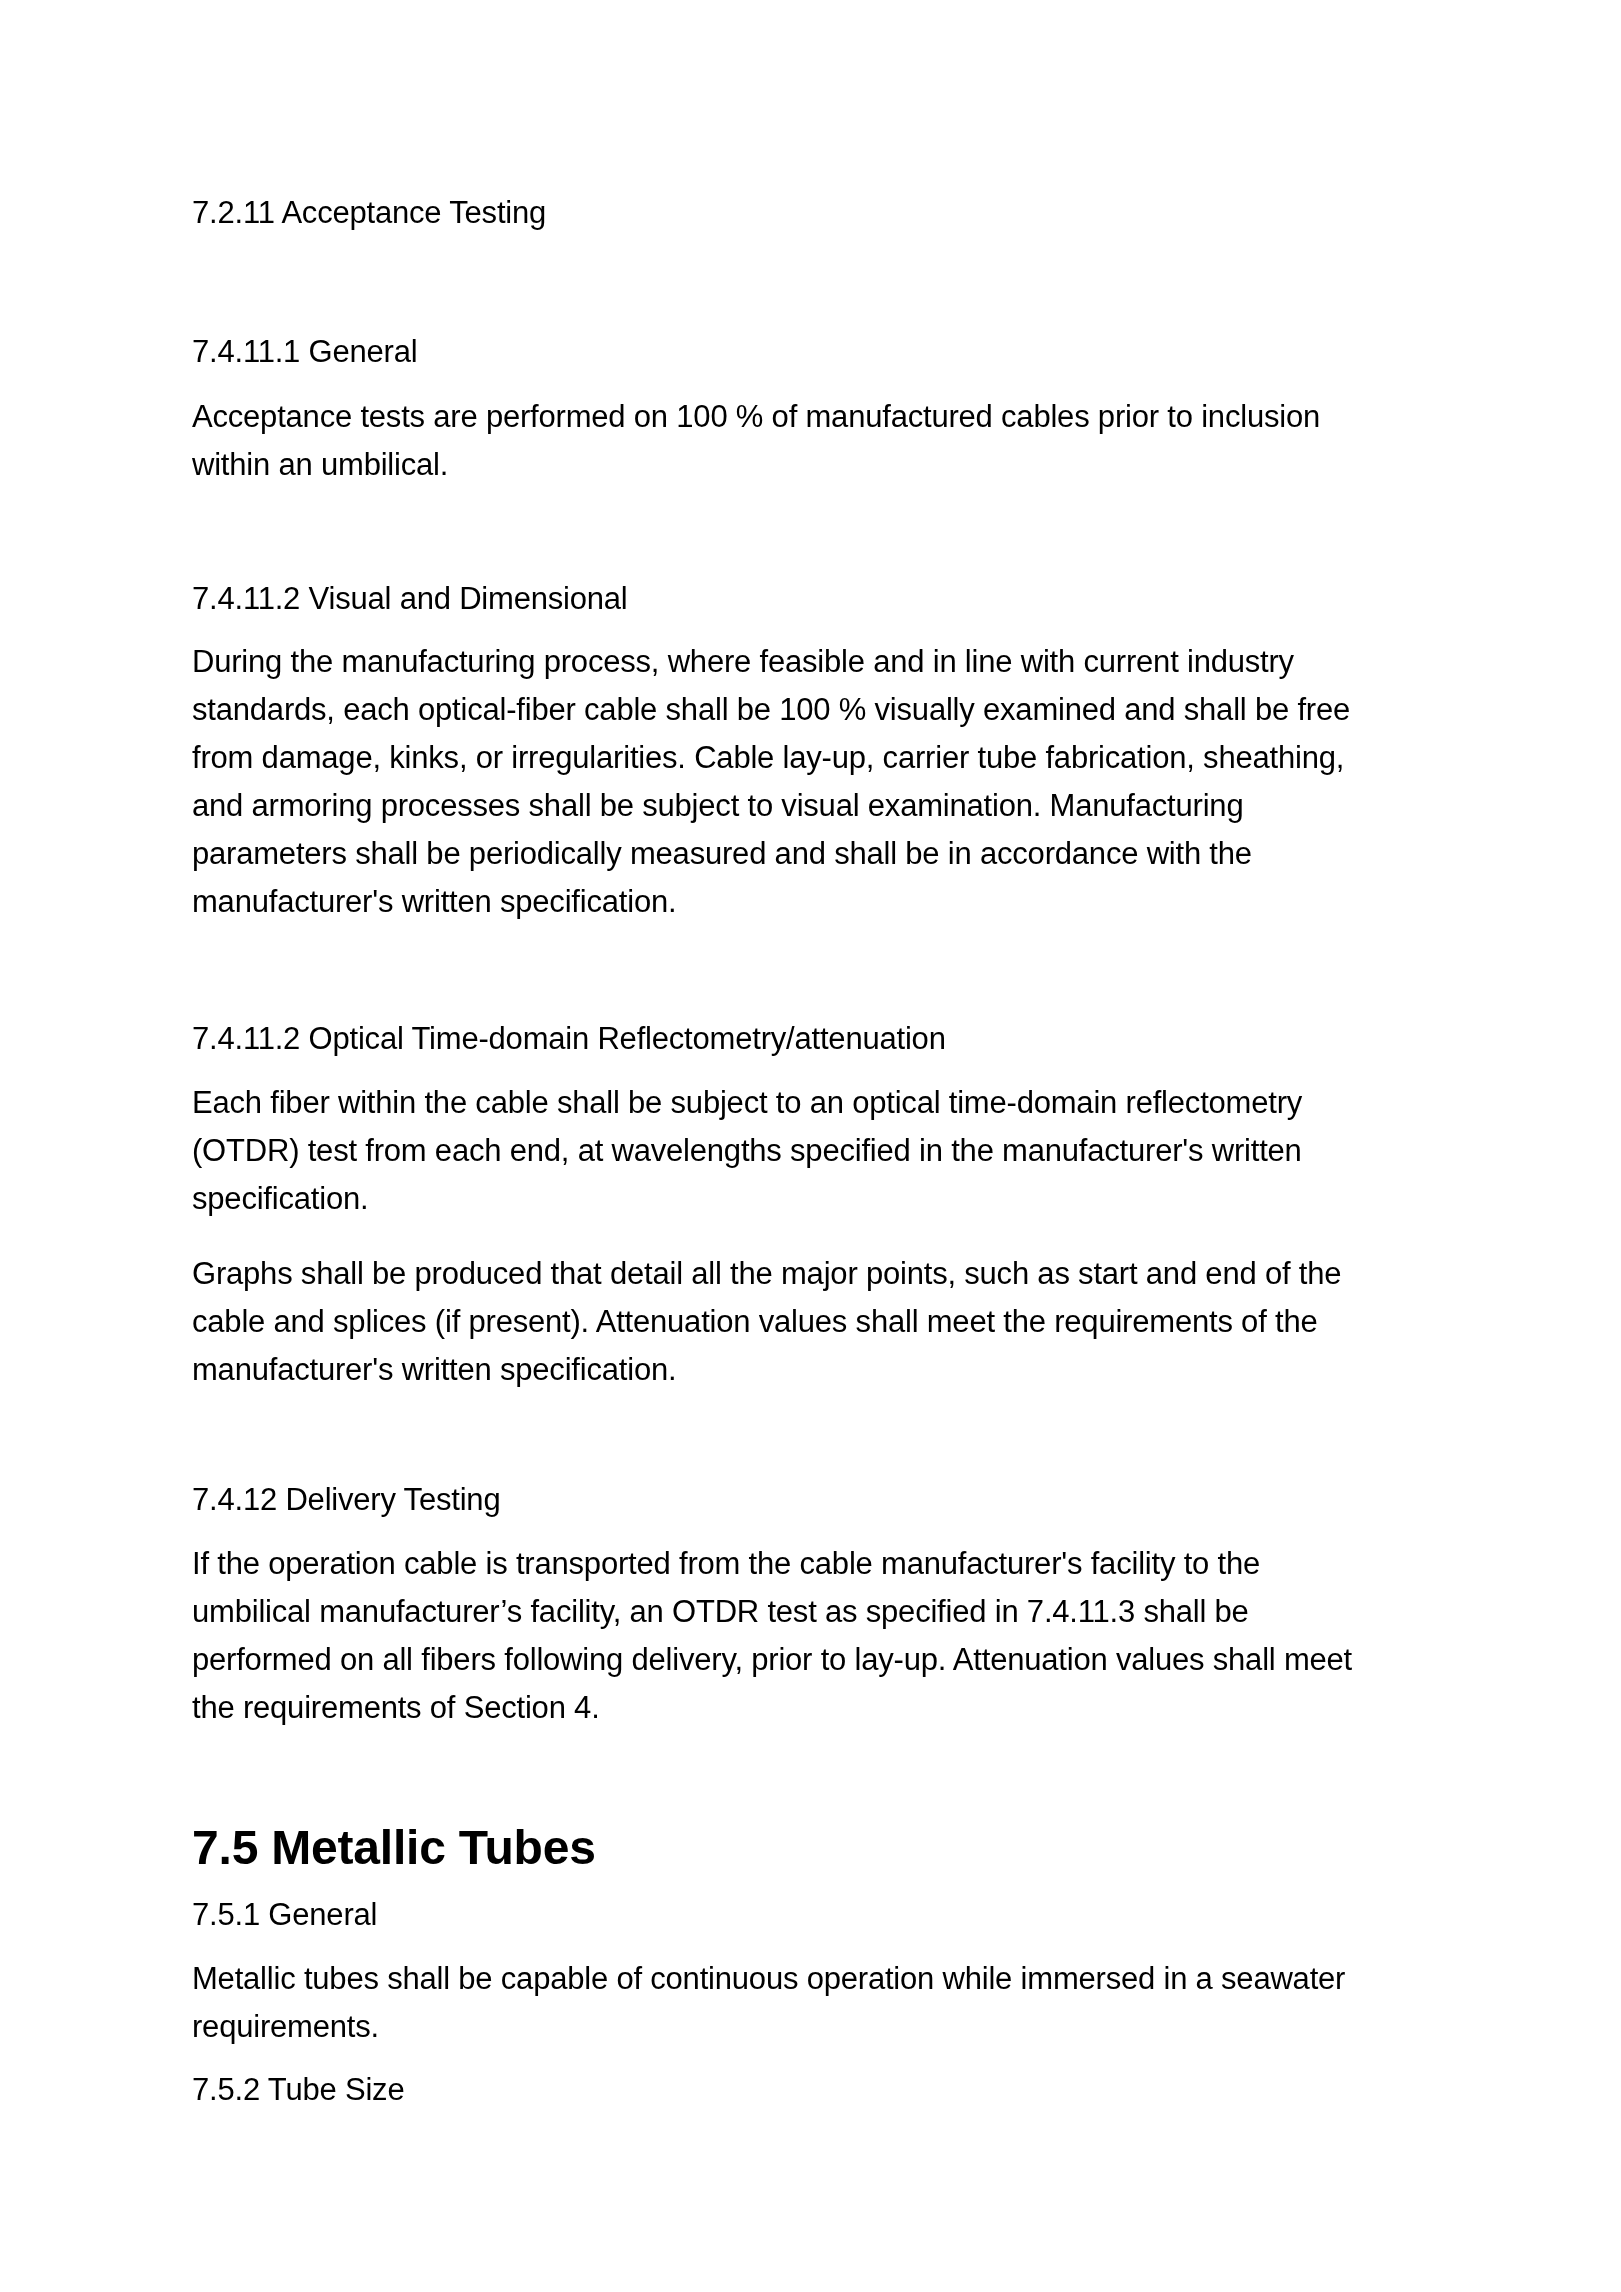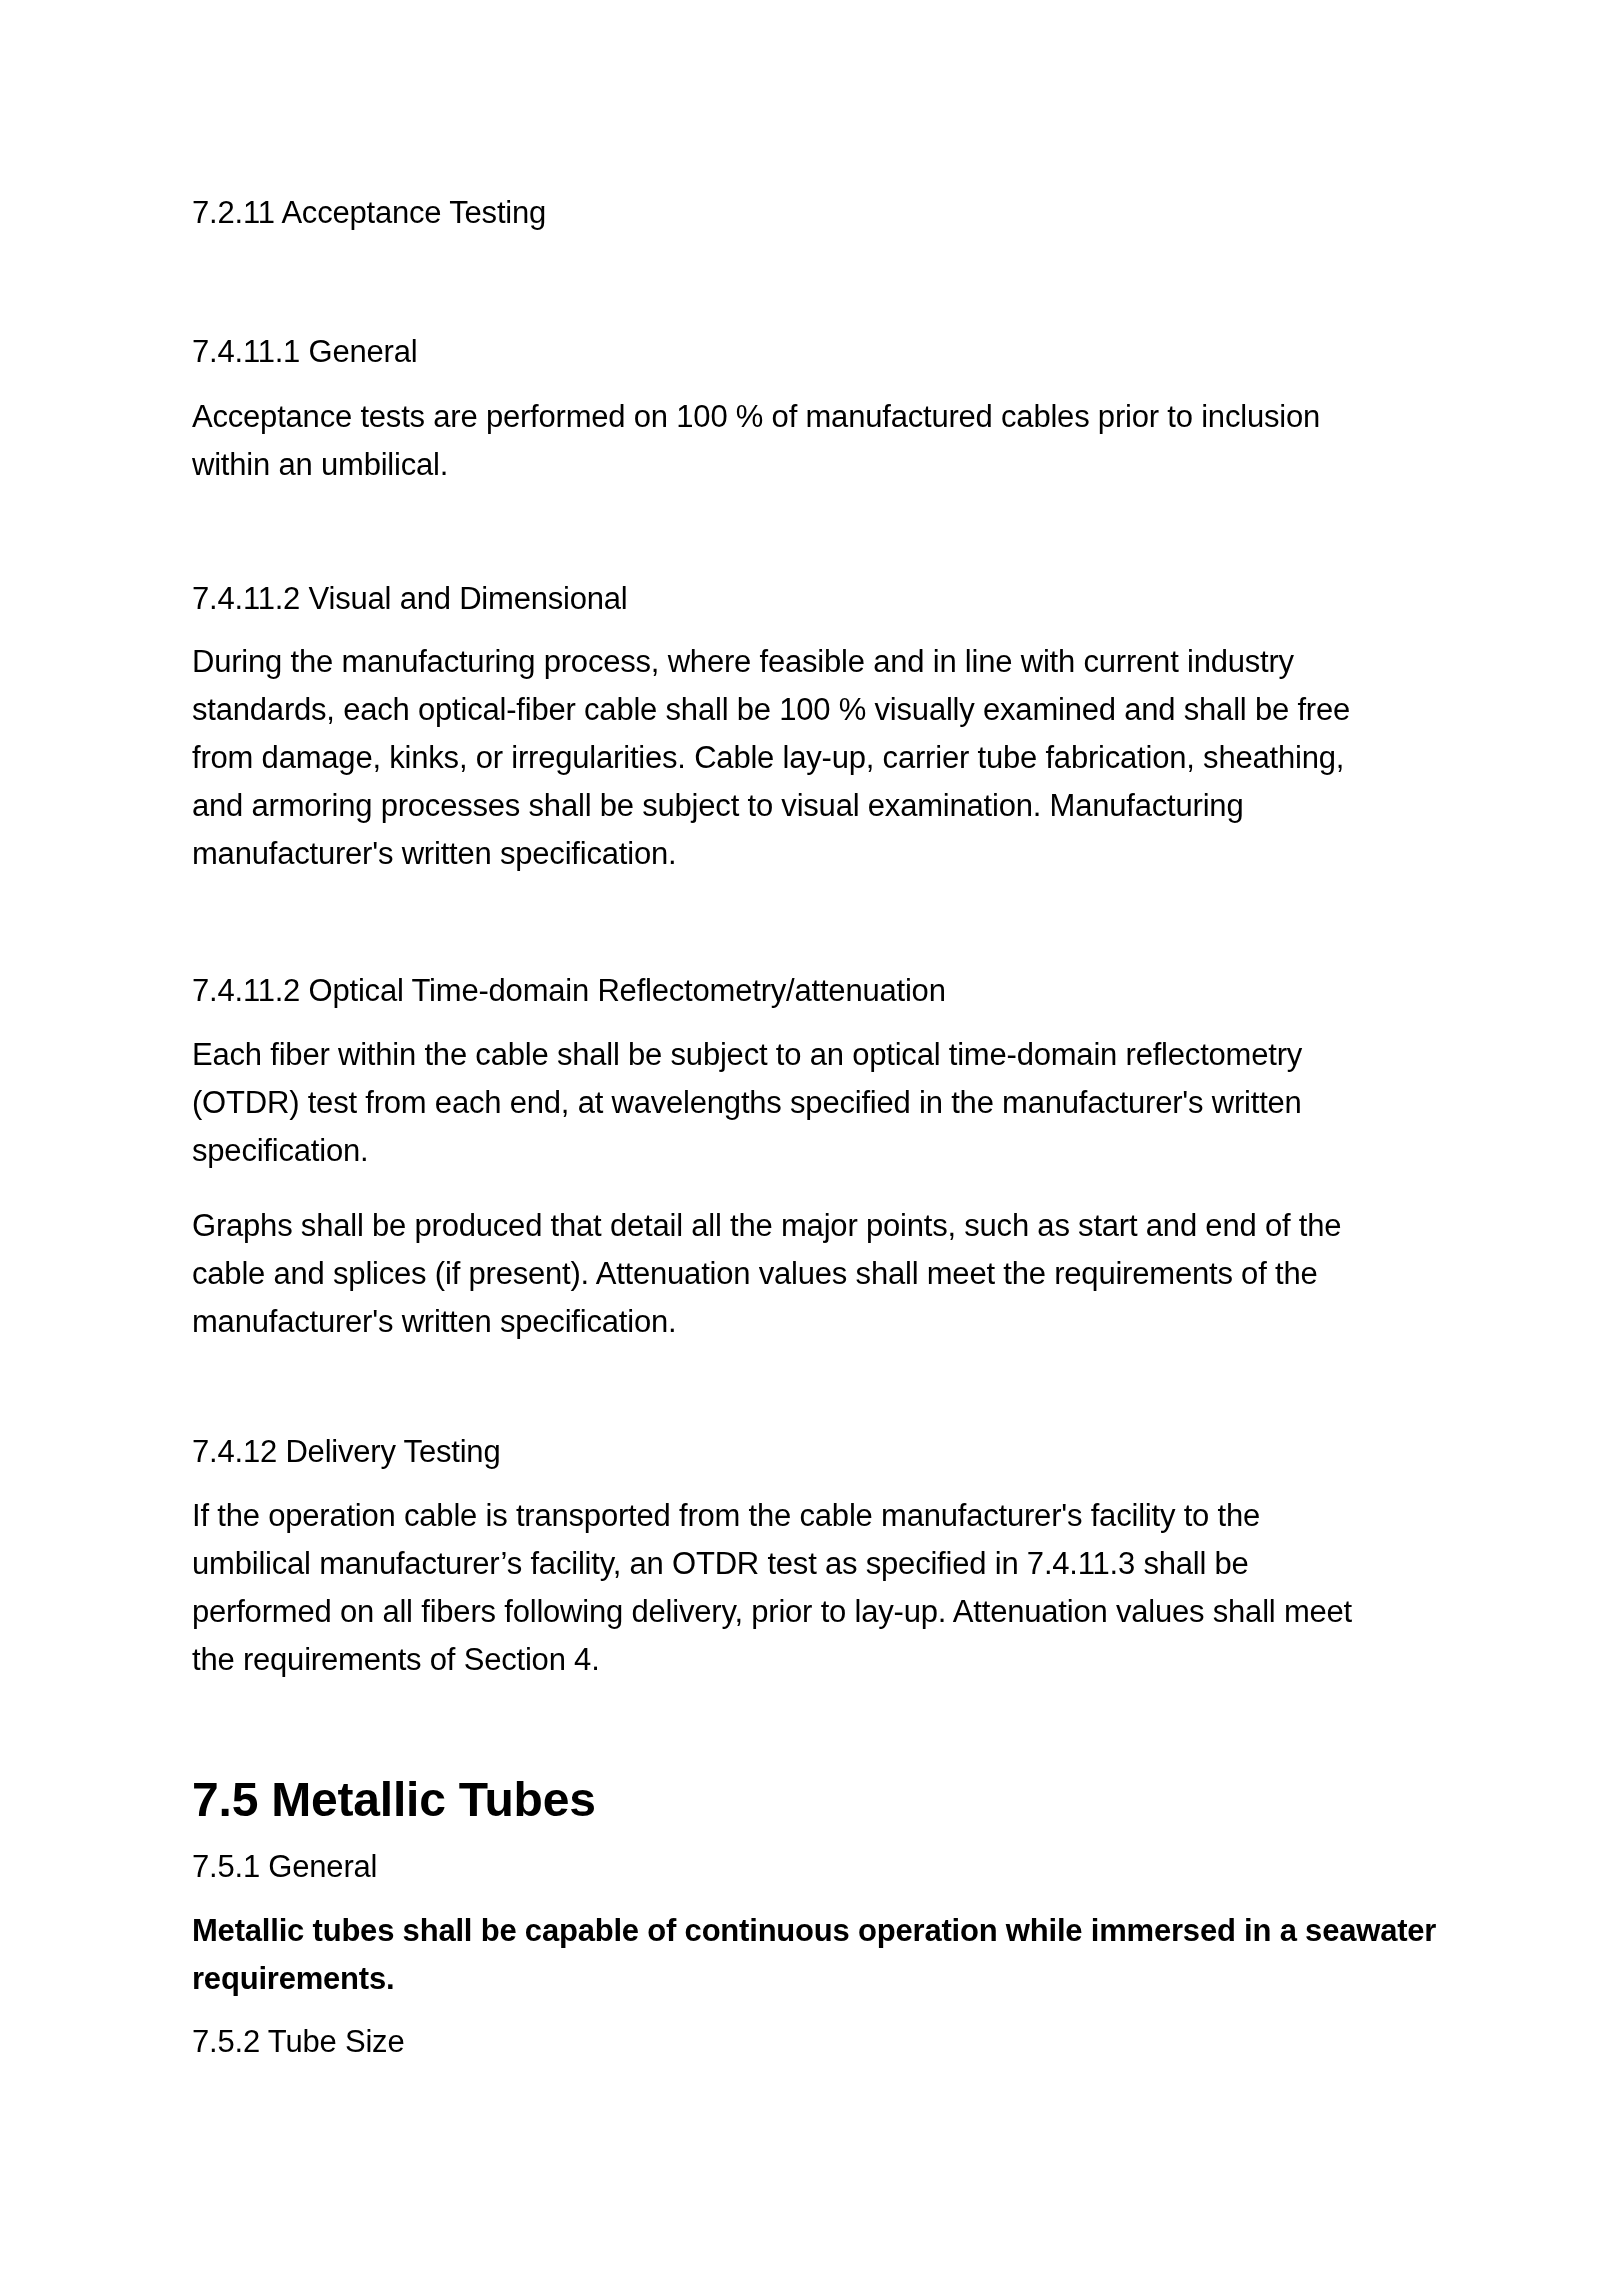--- a/index.html
+++ b/index.html
@@ -56,21 +56,21 @@
   .b3  { margin-top: 21.6px;  }
   .b4  { margin-top: 90px;  }
   .b5  { margin-top: 20.6px;  }
   .b6  { margin-top: 93px;  }
   .b7  { margin-top: 20.6px;  }
   .b8  { margin-top: 27.4px;  }
   .b9  { margin-top: 86px;  }
   .b10 { margin-top: 20.6px;  }
   .b11 { margin-top: 93px;  }
   .b12 { margin-top: 25.5px;  }
-  .b13 { margin-top: 20.6px; font-weight: bold;  }
+  .b13 { margin-top: 20.6px;  }
   .b14 { margin-top: 19.6px;  }
 </style>
 </head>
 <body>
 
 <div class="page">
   <div class="content">
 
     <h3 class="h3 b1">7.2.11 Acceptance Testing</h3>
 
@@ -81,20 +81,21 @@
       <span class="line">within an umbilical.</span>
     </p>
 
     <h3 class="h3 b4">7.4.11.2 Visual and Dimensional</h3>
 
     <p class="para b5">
       <span class="line">During the manufacturing process, where feasible and in line with current industry</span>
       <span class="line">standards, each optical-fiber cable shall be 100 % visually examined and shall be free</span>
       <span class="line">from damage, kinks, or irregularities. Cable lay-up, carrier tube fabrication, sheathing,</span>
       <span class="line">and armoring processes shall be subject to visual examination. Manufacturing</span>
+      <span class="line">parameters shall be periodically measured and shall be in accordance with the</span>
       <span class="line">manufacturer's written specification.</span>
     </p>
 
     <h3 class="h3 b6">7.4.11.2 Optical Time-domain Reflectometry/attenuation</h3>
 
     <p class="para b7">
       <span class="line">Each fiber within the cable shall be subject to an optical time-domain reflectometry</span>
       <span class="line">(OTDR) test from each end, at wavelengths specified in the manufacturer's written</span>
       <span class="line">specification.</span>
     </p>

